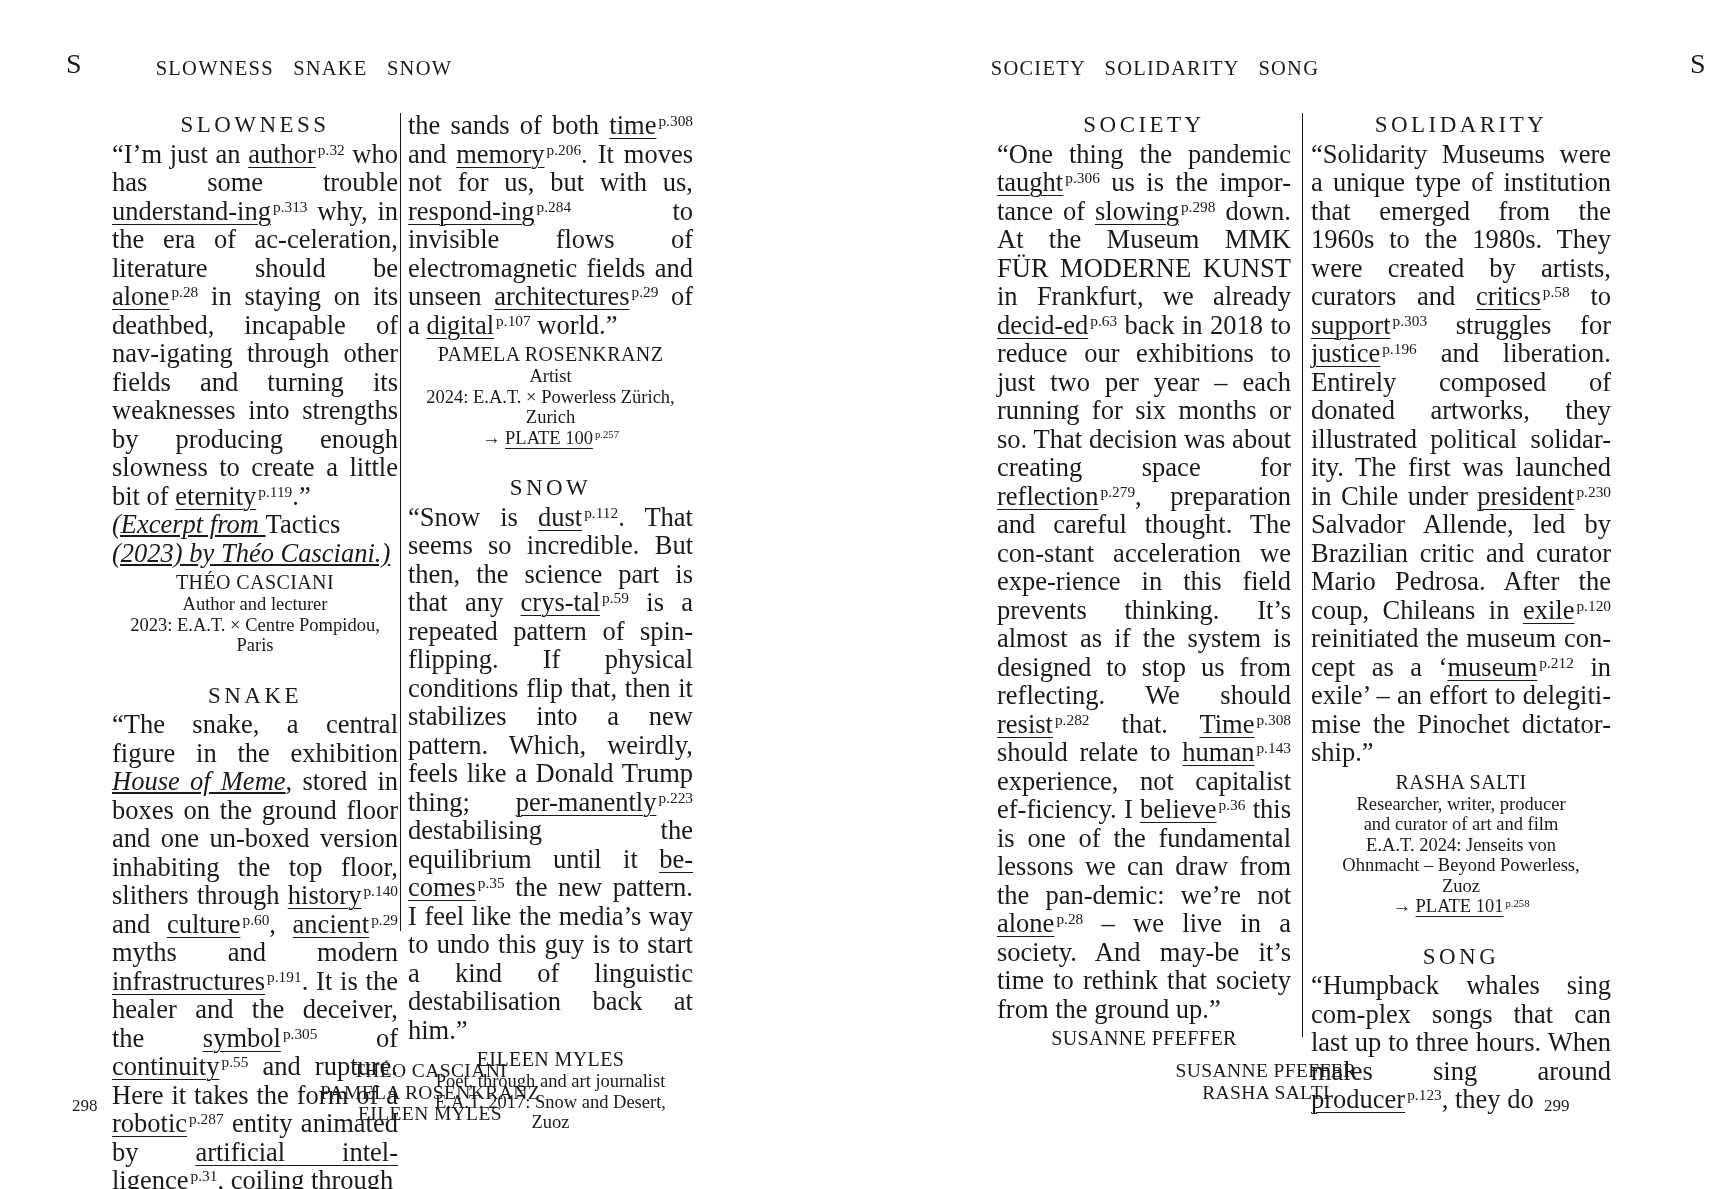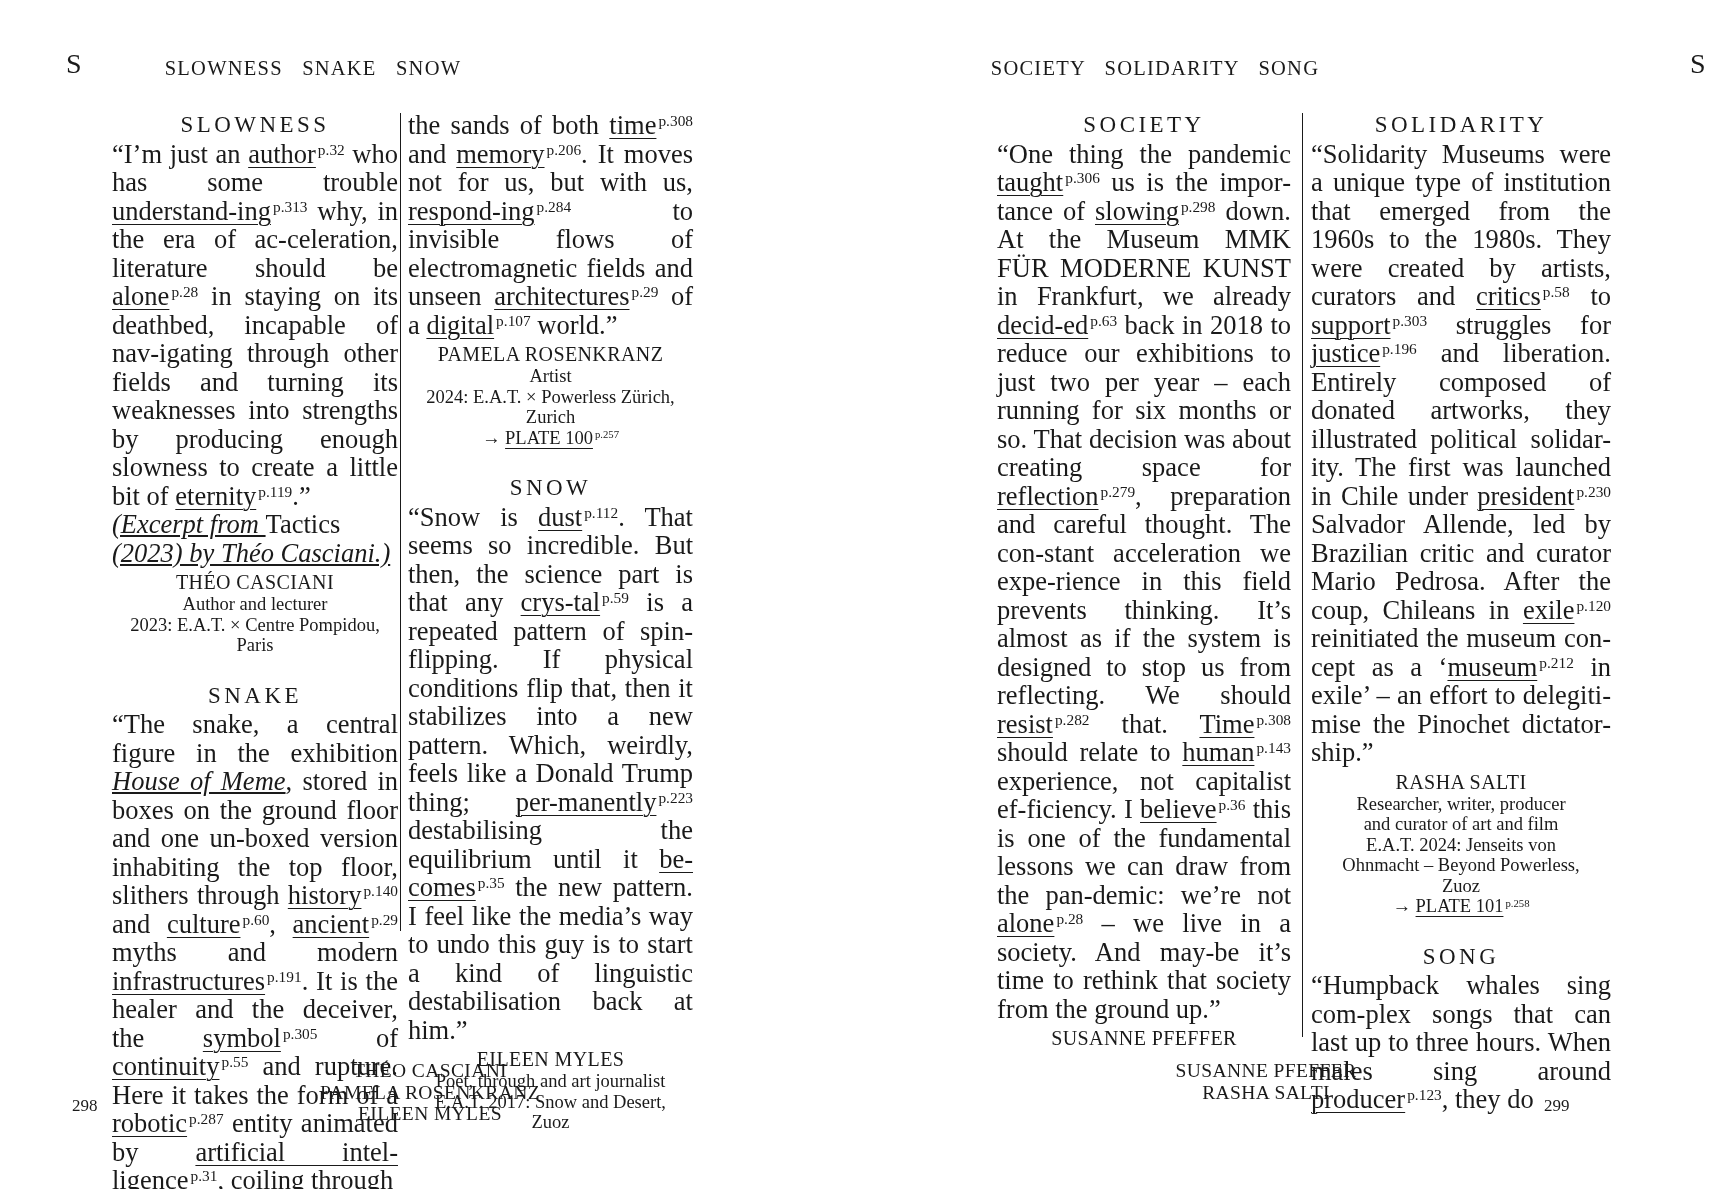--- a/index.html
+++ b/index.html
@@ -13,21 +13,21 @@
     overflow: hidden;
   }
   
   .corner { position: absolute; top: 50px; font-size: 28px; line-height: 1; }
   .corner-left  { left: 66px; }
   .corner-right { left: 1690px; }
   .running-head {
     position: absolute; top: 58px; font-size: 20.5px; line-height: 1;
     letter-spacing: 0.06em; word-spacing: 13px; white-space: nowrap; text-align: center;
   }
-  .rh-left  { left: 121px;  width: 384px; }
+  .rh-left  { left: 112px;  width: 384px; }
   .rh-right { left: 963px;  width: 384px; }
   
   .col {
     position: absolute; top: 111px;
     font-size: 26.5px; line-height: 28.5px;
     text-align: justify;
   }
   .col1 { left: 112px;  width: 286px; }
   .col2 { left: 408px;  width: 285px; }
   .col3 { left: 997px;  width: 294px; }

